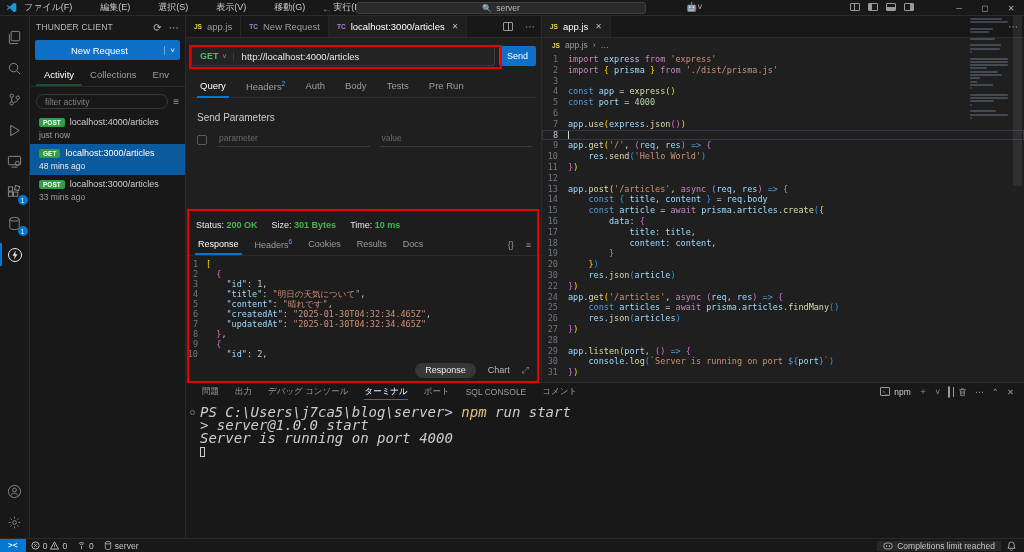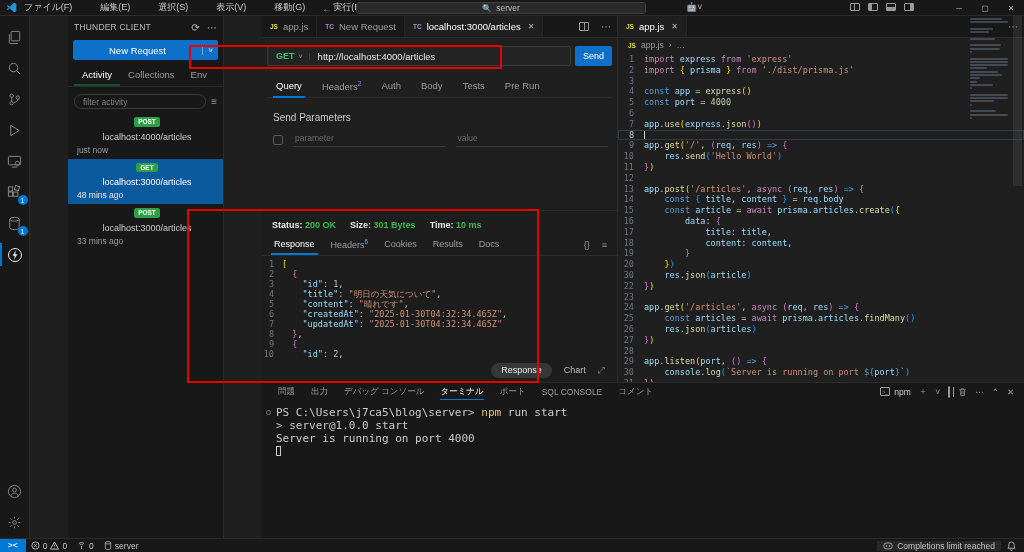--- a/index.html
+++ b/index.html
@@ -21,21 +21,21 @@
   .win-icons { position:absolute; right:0; top:0; height:16px; display:flex; align-items:center; }
   .win-icons .ic { width:26px; text-align:center; color:#b5b5b5; font-size:8px; }
   .layout-icons { position:absolute; right:110px; top:3px; display:flex; gap:8px; }
   .lic { width:10px; height:8px; border:1px solid #9a9a9a; border-radius:1px; position:relative; }
   .lic.left::before { content:""; position:absolute; left:0; top:0; bottom:0; width:3px; background:#9a9a9a; }
   .lic.bottom::before { content:""; position:absolute; left:0; right:0; bottom:0; height:3px; background:#9a9a9a; }
   .lic.right::before { content:""; position:absolute; right:0; top:0; bottom:0; width:3px; background:#9a9a9a; }
   .lic.grid::before { content:""; position:absolute; left:3px; top:0; bottom:0; width:1px; background:#9a9a9a; }
 
   
-  .main { display:flex; height:522px;gap:38px; }
+  .main { display:flex; height:522px; }
 
   
   .activitybar { width:30px; background:#181818; border-right:1px solid #2b2b2b;
     display:flex; flex-direction:column; align-items:center; padding-top:6px; }
   .ab-icon { width:30px; height:31px; display:flex; align-items:center; justify-content:center;
     color:#8c8c8c; position:relative; }
   .ab-icon.active { color:#e7e7e7; }
   .ab-icon.active::before { content:""; position:absolute; left:0; top:4px; bottom:4px; width:2px; background:#0078d4; }
   .badge { position:absolute; right:2px; bottom:3px; background:#0078d4; color:#fff; border-radius:8px;
     font-size:6.5px; min-width:10px; height:10px; display:flex; align-items:center; justify-content:center; }
@@ -53,21 +53,21 @@
   .sp-tabs { display:flex; padding:0 6px; gap:0; border-bottom:1px solid #2b2b2b; }
   .sp-tab { padding:3px 8px 4px 8px; color:#9d9d9d; font-size:9.5px; }
   .sp-tab.active { color:#fff; border-bottom:2px solid #14532d; }
   .sp-filter-row { display:flex; align-items:center; margin:7px 6px 4px 6px; gap:5px; }
   .sp-filter { flex:1; height:15px; border:1px solid #3c3c3c; border-radius:9px; color:#818181;
     font-size:8.5px; display:flex; align-items:center; padding-left:8px; background:transparent; }
   .sp-burger { color:#9a9a9a; font-size:10px; }
   .sp-list { flex:1; overflow:hidden; }
   .sp-item { padding:4px 6px 4px 9px; cursor:pointer; }
   .sp-item.selected { background:#0c5a9e; }
-  .sp-item .row1 { display:flex; align-items:center; gap:5px;flex-direction:column; }
+  .sp-item .row1 { display:flex; align-items:flex-end; gap:5px; }
   .method-pill { background:#2ea043; color:#fff; font-weight:700; font-size:6.5px; border-radius:2px; padding:1px 4px 1.5px 4px; }
   .sp-item .url { color:#ccc; font-size:9px; }
   .sp-item.selected .url { color:#fff; }
   .sp-item .time { color:#9d9d9d; font-size:8.5px; margin-top:3px; }
   .sp-item.selected .time { color:#e8e8e8; }
 
   
   .center { flex:1; display:flex; flex-direction:column; min-width:0; }
   .editors { height:366px; display:flex; min-height:0; }
 
@@ -102,21 +102,21 @@
   .req-tab.active::after { content:""; position:absolute; left:6px; right:6px; bottom:-1px; height:2px; background:#0078d4; }
   .req-tab sup { color:#4daafc; font-size:6.5px; }
   .qp-title { color:#ccc; font-size:10px; margin:14px 0 10px 6px; }
   .qp-row { display:flex; align-items:flex-end; gap:10px; margin:0 4px 0 6px; }
   .qp-check { width:10px; height:10px; border:1px solid #5a5a5a; border-radius:2px; margin-bottom:2px; }
   .qp-input { flex:1; border-bottom:1px solid #3a3a3a; color:#6a6a6a; font-size:8.5px; padding:0 2px 3px 2px; }
 
   
   .resp-section { flex:1; background:#1d1d1d; border-top:1px solid #2b2b2b; display:flex; flex-direction:column; min-height:0; }
   .resp-status { display:flex; gap:14px; padding:9px 10px 4px 10px; font-size:9px; }
-  .resp-status b { color:#e8e8e8; font-weight:700; }
+  .resp-status b { color:#e8e8e8; font-weight:400; }
   .resp-status .val { color:#3fb950; font-weight:700; }
   .resp-tabs { display:flex; align-items:center; padding:0 4px; border-bottom:1px solid #2b2b2b; }
   .resp-tab { padding:4px 8px 5px 8px; color:#9d9d9d; font-size:9px; position:relative; }
   .resp-tab.active { color:#fff; }
   .resp-tab.active::after { content:""; position:absolute; left:5px; right:5px; bottom:-1px; height:2px; background:#0078d4; }
   .resp-tab sup { color:#4daafc; font-size:6.5px; }
   .resp-tabs .grow { flex:1; }
   .resp-tabs .ricon { color:#9a9a9a; font-size:9px; padding:0 6px; }
   .resp-code { flex:1; overflow:hidden; font-family:"DejaVu Sans Mono", monospace; font-size:8.5px; line-height:10px; padding-top:3px; }
   .rc-line { display:flex; white-space:pre; }
@@ -150,22 +150,22 @@
   .panel { flex:1; background:#181818; border-top:1px solid #2b2b2b; display:flex; flex-direction:column; min-height:0; }
   .panel-tabs { height:17px; display:flex; align-items:center; padding-left:8px; font-size:8.5px; color:#9d9d9d; }
   .panel-tab { padding:0 8px; height:100%; display:flex; align-items:center; position:relative; }
   .panel-tab.active { color:#fff; }
   .panel-tab.active::after { content:""; position:absolute; left:8px; right:8px; bottom:0; height:1px; background:#0078d4; }
   .panel-tabs .grow { flex:1; }
   .pt-right { display:flex; align-items:center; gap:8px; padding-right:10px; color:#9a9a9a; }
   .pt-right .npm { display:flex; align-items:center; gap:4px; font-size:8.5px; color:#ccc; }
   .term-ic { width:10px; height:9px; border:1px solid #9a9a9a; border-radius:1px; font-size:5px; color:#9a9a9a;
     display:flex; align-items:center; justify-content:center; }
-  .terminal { flex:1; font-family:"DejaVu Sans Mono", monospace; font-size:11px; line-height:13px;
-    padding:6px 16px 0 14px; position:relative; color:#ccc; }
+  .terminal { flex:1; font-family:"DejaVu Sans Mono", monospace; font-size:14px; line-height:13px;
+    padding:6px 16px 0 14px; position:relative; color:#ccc;font-style:italic; }
   .cmd-dot { position:absolute; left:4px; top:10px; width:5px; height:5px; border:1px solid #6e6e6e; border-radius:50%; }
   .t-line { white-space:pre; }
   .cursor-box { display:inline-block; width:5px; height:10px; border:1px solid #cccccc; vertical-align:-1px; }
 
   
   .statusbar { height:14px; background:#181818; border-top:1px solid #2b2b2b; display:flex; align-items:center;
     font-size:8.5px; color:#c5c5c5; }
   .sb-remote { height:100%; background:#0078d4; color:#fff; display:flex; align-items:center; padding:0 8px;
     font-family:"DejaVu Sans Mono", monospace; font-size:8px; }
   .sb-item { display:flex; align-items:center; gap:3px; padding:0 5px; }
@@ -460,21 +460,20 @@
               <div class="c-line"><span class="c-num">13</span><span class="tk-v">app</span><span class="tk-p">.</span><span class="tk-f">post</span><span class="tk-b1">(</span><span class="tk-s">'/articles'</span><span class="tk-p">, </span><span class="tk-kw1">async </span><span class="tk-b2">(</span><span class="tk-v">req</span><span class="tk-p">, </span><span class="tk-v">res</span><span class="tk-b2">)</span><span class="tk-kw2"> =&gt; </span><span class="tk-b2">{</span></div>
               <div class="c-line"><span class="c-num">14</span><span class="tk-p">    </span><span class="tk-kw2">const </span><span class="tk-b3">{ </span><span class="tk-v">title</span><span class="tk-p">, </span><span class="tk-v">content</span><span class="tk-b3"> } </span><span class="tk-p">= </span><span class="tk-v">req</span><span class="tk-p">.</span><span class="tk-v">body</span></div>
               <div class="c-line"><span class="c-num">15</span><span class="tk-p">    </span><span class="tk-kw2">const </span><span class="tk-v">article </span><span class="tk-p">= </span><span class="tk-kw1">await </span><span class="tk-v">prisma</span><span class="tk-p">.</span><span class="tk-v">articles</span><span class="tk-p">.</span><span class="tk-f">create</span><span class="tk-b3">(</span><span class="tk-b1">{</span></div>
               <div class="c-line"><span class="c-num">16</span><span class="tk-p">        </span><span class="tk-v">data</span><span class="tk-p">: </span><span class="tk-b2">{</span></div>
               <div class="c-line"><span class="c-num">17</span><span class="tk-p">            </span><span class="tk-v">title</span><span class="tk-p">: </span><span class="tk-v">title</span><span class="tk-p">,</span></div>
               <div class="c-line"><span class="c-num">18</span><span class="tk-p">            </span><span class="tk-v">content</span><span class="tk-p">: </span><span class="tk-v">content</span><span class="tk-p">,</span></div>
               <div class="c-line"><span class="c-num">19</span><span class="tk-p">        </span><span class="tk-b2">}</span></div>
               <div class="c-line"><span class="c-num">20</span><span class="tk-p">    </span><span class="tk-b1">}</span><span class="tk-b3">)</span></div>
               <div class="c-line"><span class="c-num">30</span><span class="tk-p">    </span><span class="tk-v">res</span><span class="tk-p">.</span><span class="tk-f">json</span><span class="tk-b3">(</span><span class="tk-v">article</span><span class="tk-b3">)</span></div>
               <div class="c-line"><span class="c-num">22</span><span class="tk-b2">}</span><span class="tk-b1">)</span></div>
-              <div class="c-line"><span class="c-num">23</span></div>
               <div class="c-line"><span class="c-num">24</span><span class="tk-v">app</span><span class="tk-p">.</span><span class="tk-f">get</span><span class="tk-b1">(</span><span class="tk-s">'/articles'</span><span class="tk-p">, </span><span class="tk-kw1">async </span><span class="tk-b2">(</span><span class="tk-v">req</span><span class="tk-p">, </span><span class="tk-v">res</span><span class="tk-b2">)</span><span class="tk-kw2"> =&gt; </span><span class="tk-b2">{</span></div>
               <div class="c-line"><span class="c-num">25</span><span class="tk-p">    </span><span class="tk-kw2">const </span><span class="tk-v">articles </span><span class="tk-p">= </span><span class="tk-kw1">await </span><span class="tk-v">prisma</span><span class="tk-p">.</span><span class="tk-v">articles</span><span class="tk-p">.</span><span class="tk-f">findMany</span><span class="tk-b3">()</span></div>
               <div class="c-line"><span class="c-num">26</span><span class="tk-p">    </span><span class="tk-v">res</span><span class="tk-p">.</span><span class="tk-f">json</span><span class="tk-b3">(</span><span class="tk-v">articles</span><span class="tk-b3">)</span></div>
               <div class="c-line"><span class="c-num">27</span><span class="tk-b2">}</span><span class="tk-b1">)</span></div>
               <div class="c-line"><span class="c-num">28</span></div>
               <div class="c-line"><span class="c-num">29</span><span class="tk-v">app</span><span class="tk-p">.</span><span class="tk-f">listen</span><span class="tk-b1">(</span><span class="tk-v">port</span><span class="tk-p">, </span><span class="tk-b2">()</span><span class="tk-kw2"> =&gt; </span><span class="tk-b2">{</span></div>
               <div class="c-line"><span class="c-num">30</span><span class="tk-p">    </span><span class="tk-v">console</span><span class="tk-p">.</span><span class="tk-f">log</span><span class="tk-b3">(</span><span class="tk-s">`Server is running on port </span><span class="tk-kw2">${</span><span class="tk-v">port</span><span class="tk-kw2">}</span><span class="tk-s">`</span><span class="tk-b3">)</span></div>
               <div class="c-line"><span class="c-num">31</span><span class="tk-b2">}</span><span class="tk-b1">)</span></div>
             </div>
           <div class="minimap" id="minimap">

